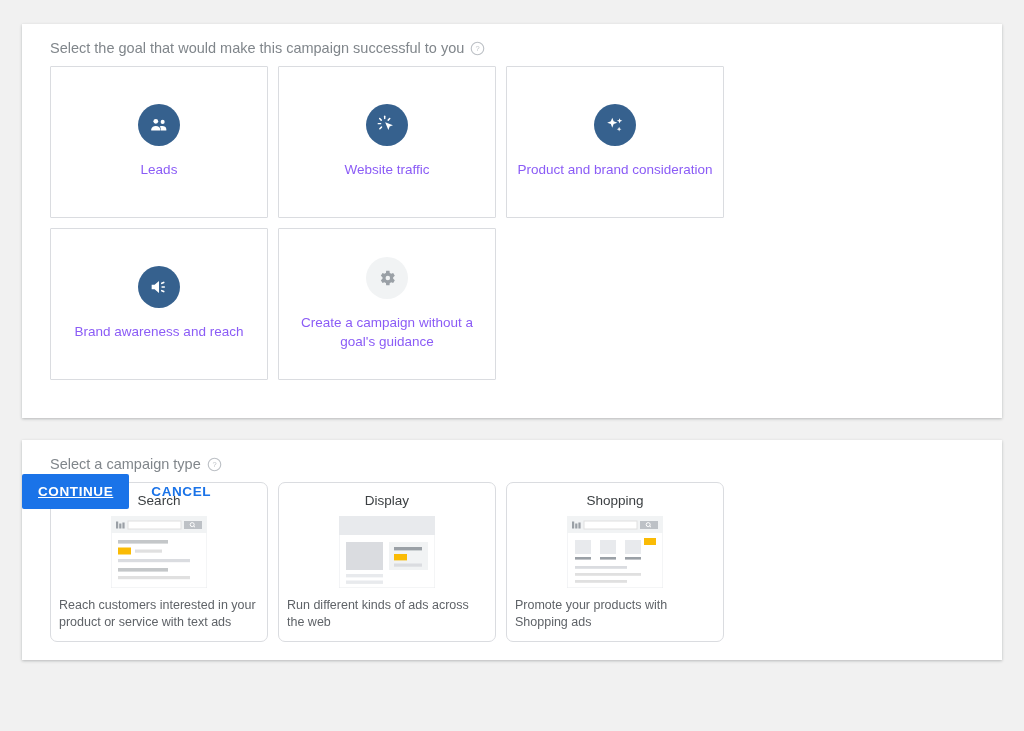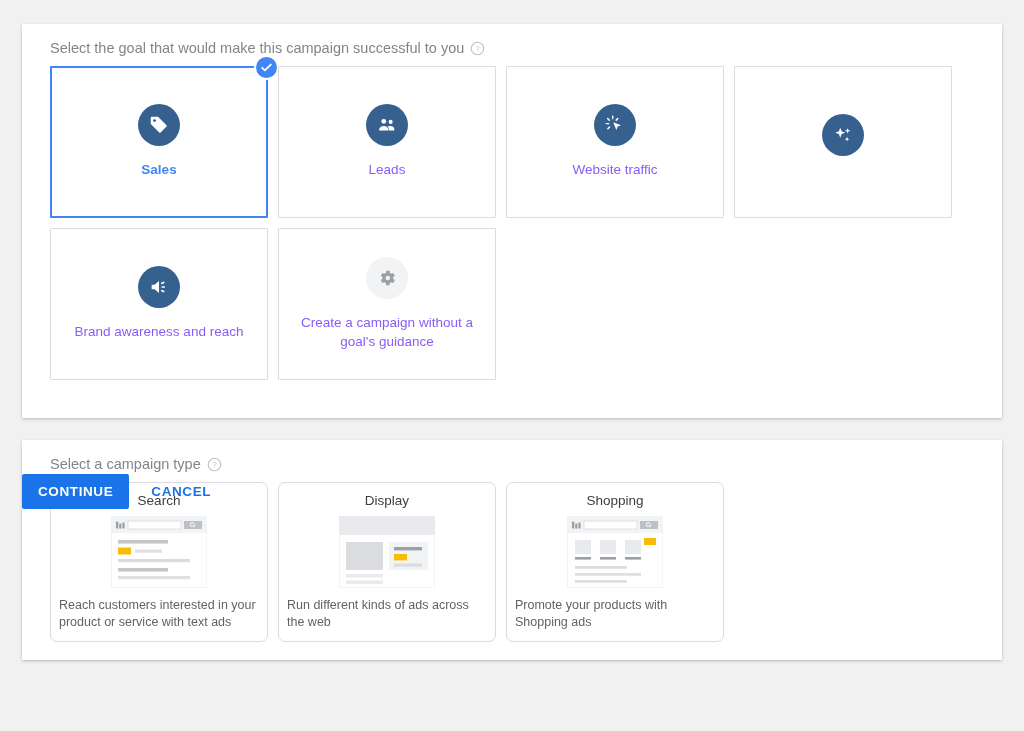--- a/index.html
+++ b/index.html
@@ -92,20 +92,21 @@
   .footer {
     position: absolute; left: 22px; bottom: 12px;
     display: flex; align-items: center; gap: 10px;
   }
   .btn-continue {
     background: #1a73e8; color: #fff; border: none;
     font-size: 13.5px; font-weight: bold; letter-spacing: .6px;
     padding: 10px 16px; cursor: pointer;
     font-family: "Liberation Sans", sans-serif;
     border-radius: 2px;
+    text-decoration: underline;
   }
   .btn-cancel {
     background: transparent; color: #1a73e8; border: none;
     font-size: 13.5px; font-weight: bold; letter-spacing: .6px;
     padding: 10px 12px; cursor: pointer;
     font-family: "Liberation Sans", sans-serif;
   }
 </style>
 </head>
 <body>
@@ -118,34 +119,20 @@
       <span class="help-icon">
         <svg width="15" height="15" viewBox="0 0 24 24">
           <circle cx="12" cy="12" r="10" fill="none" stroke="#bdc1c6" stroke-width="1.8"></circle>
           <text x="12" y="16.5" font-size="12" fill="#bdc1c6" text-anchor="middle" font-family="Liberation Sans, sans-serif">?</text>
         </svg>
       </span>
     </div>
 
     <div class="grid">
 
-      <div class="goal-card selected">
-        <div class="check-badge">
-          <svg width="13" height="13" viewBox="0 0 24 24">
-            <path d="M4 12.5l5 5 11-11" fill="none" stroke="#fff" stroke-width="3.2" stroke-linecap="round" stroke-linejoin="round"></path>
-          </svg>
-        </div>
-        <div class="icon-circle">
-          <svg width="22" height="22" viewBox="0 0 24 24">
-            <path d="M10.5 3H4a1 1 0 0 0-1 1v6.5c0 .3.1.5.3.7l9 9c.4.4 1 .4 1.4 0l6.5-6.5c.4-.4.4-1 0-1.4l-9-9A1 1 0 0 0 10.5 3z" fill="#fff"></path>
-            <circle cx="7.2" cy="7.2" r="1.6" fill="#36618e"></circle>
-          </svg>
-        </div>
-        <div class="goal-label">Sales</div>
-      </div>
 
       <div class="goal-card">
         <div class="icon-circle">
           <svg width="22" height="22" viewBox="0 0 24 24">
             <circle cx="8.5" cy="8" r="2.6" fill="#fff"></circle>
             <circle cx="16" cy="8.6" r="2.2" fill="#fff"></circle>
             <path d="M3.5 17c0-2.5 2.2-4 5-4s5 1.5 5 4v1h-10z" fill="#fff"></path>
             <path d="M14 18v-1.2c0-1.3-.5-2.4-1.3-3.2.9-.3 1.9-.4 2.9-.4 2.4 0 4.4 1.2 4.4 3.3V18z" fill="#fff"></path>
           </svg>
         </div>
@@ -169,20 +156,21 @@
       </div>
 
       <div class="goal-card">
         <div class="icon-circle">
           <svg width="22" height="22" viewBox="0 0 24 24">
             <path d="M9 4l1.5 4L14.5 9.5 10.5 11 9 15 7.5 11 3.5 9.5 7.5 8z" fill="#fff"></path>
             <path d="M17 4.5l.8 2.1 2.2.8-2.2.8-.8 2.1-.8-2.1-2.2-.8 2.2-.8z" fill="#fff"></path>
             <path d="M16.5 14l.7 1.9 1.9.7-1.9.7-.7 1.9-.7-1.9-1.9-.7 1.9-.7z" fill="#fff"></path>
           </svg>
         </div>
+        <div class="goal-label">Product and brand consideration</div>
       </div>
     </div>
 
     <div class="grid row2">
 
       <div class="goal-card">
         <div class="icon-circle">
           <svg width="22" height="22" viewBox="0 0 24 24">
             <path d="M4 9.5h3.2L12 5.4v13.2L7.2 14.5H4z" fill="#fff"></path>
             <g stroke="#fff" stroke-width="1.7" stroke-linecap="round">

